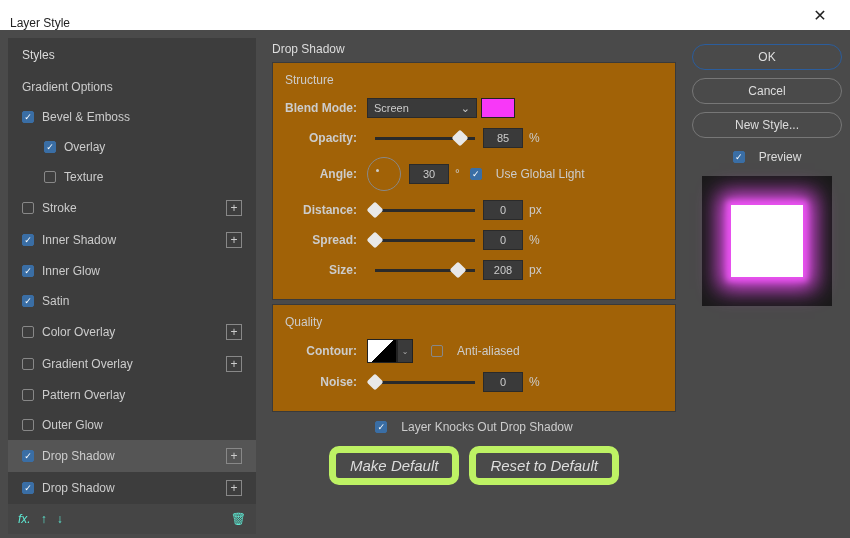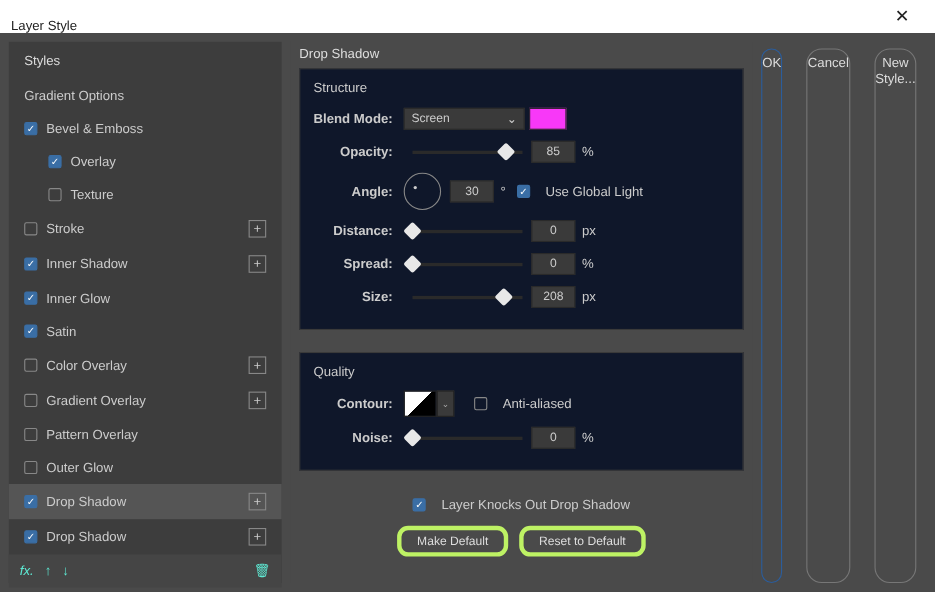--- a/index.html
+++ b/index.html
@@ -16,39 +16,39 @@
 .cb { width: 12px; height: 12px; border: 1px solid #888; margin-right: 8px; display: inline-flex; align-items: center; justify-content: center; font-size: 9px; color: #fff; border-radius: 2px; }
 .cb.checked { background: #3a6ea5; border-color: #3a6ea5; }
 .sb-left { display: flex; align-items: center; }
 .add-btn { width: 16px; height: 16px; border: 1px solid #888; display: flex; align-items: center; justify-content: center; font-size: 12px; color: #ccc; }
 .sidebar-footer { margin-top: auto; background: #454545; padding: 8px 10px; display: flex; align-items: center; gap: 10px; }
 .sidebar-footer span { color: #5eead4; font-size: 12px; }
 .trash { margin-left: auto; }
 
 .mainpanel { flex: 1; background: #4a4a4a; padding: 4px 8px; font-size: 12px; color: #ccc; }
 .section-title { color: #ddd; margin-bottom: 6px; }
-.group { background: #0f172a; border: 1px solid #3a3a3a; padding: 10px 12px; margin-bottom: 20px; }
+.group { background: #a16207; border: 1px solid #3a3a3a; padding: 10px 12px; margin-bottom: 4px; }
 .group-title { color: #ccc; margin-bottom: 10px; }
 .row { display: flex; align-items: center; margin-bottom: 8px; min-height: 22px; }
 .lbl { width: 82px; text-align: right; padding-right: 10px; color: #ccc; font-weight: bold; }
 .dropdown { background: #3a3a3a; border: 1px solid #2a2a2a; color: #ccc; padding: 2px 6px; width: 110px; height: 20px; font-size: 11px; display: flex; align-items: center; justify-content: space-between; }
 .color-swatch { width: 34px; height: 20px; background: #f838f8; margin-left: 4px; border: 1px solid #222; }
 .slider-track { width: 100px; height: 3px; background: #2a2a2a; position: relative; margin: 0 8px; }
 .slider-thumb { position: absolute; width: 12px; height: 12px; background: #e8e8e8; border-radius: 2px; top: -5px; transform: translateX(-50%) rotate(45deg); }
 .num-input { width: 40px; height: 20px; background: #3a3a3a; border: 1px solid #2a2a2a; color: #ccc; text-align: center; font-size: 11px; }
 .unit { margin-left: 6px; }
 .angle-dial { width: 34px; height: 34px; border: 1px solid #888; border-radius: 50%; margin-right: 8px; position: relative; }
 .angle-dial::after { content: ""; position: absolute; width: 3px; height: 3px; background: #ccc; border-radius: 50%; top: 11px; left: 8px; }
 .inline-cb { display: flex; align-items: center; gap: 6px; margin-left: 10px; }
 .contour-swatch { width: 30px; height: 24px; background: linear-gradient(135deg, #fff 50%, #000 50%); border: 1px solid #222; }
 .contour-dd { width: 16px; height: 24px; background: #3a3a3a; border: 1px solid #222; display: flex; align-items: center; justify-content: center; font-size: 8px; color: #aaa; }
-.btn-small { background: #4a4a4a; border: 4px solid #bef264; color: #ddd; padding: 4px 14px; font-size: 11px; border-radius: 10px; cursor: pointer; }
+.btn-small { background: #4a4a4a; border: 7px solid #bef264; color: #ddd; padding: 4px 14px; font-size: 15px; border-radius: 10px; cursor: pointer; font-style: italic; }
 .btn-row { display: flex; gap: 10px; justify-content: center; margin-top: 6px; }
 
-.rightpanel { width: 150px; display: flex; flex-direction: row; gap: 22px; padding-top: 6px; }
+.rightpanel { width: 150px; display: flex; flex-direction: column; gap: 8px; padding-top: 6px; }
 .pill-btn { background: #4a4a4a; border: 1px solid #777; color: #ddd; border-radius: 14px; padding: 5px 0; text-align: center; font-size: 12px; cursor: pointer; }
 .pill-btn.primary { border-color: #2b5d9c; }
 .preview-chk { display: flex; align-items: center; justify-content: center; gap: 6px; color: #ddd; font-size: 12px; margin-top: 4px; }
 .preview-box { width: 130px; height: 130px; background: #1a1a1a; margin: 4px auto 0; position: relative; display: flex; align-items: center; justify-content: center; }
 .preview-glow { width: 72px; height: 72px; background: #fff; box-shadow: 0 0 20px 12px #e84ef0, 0 0 6px 4px #f06af4; }
 </style>
 </head>
 <body>
 
 <div class="titlebar">

